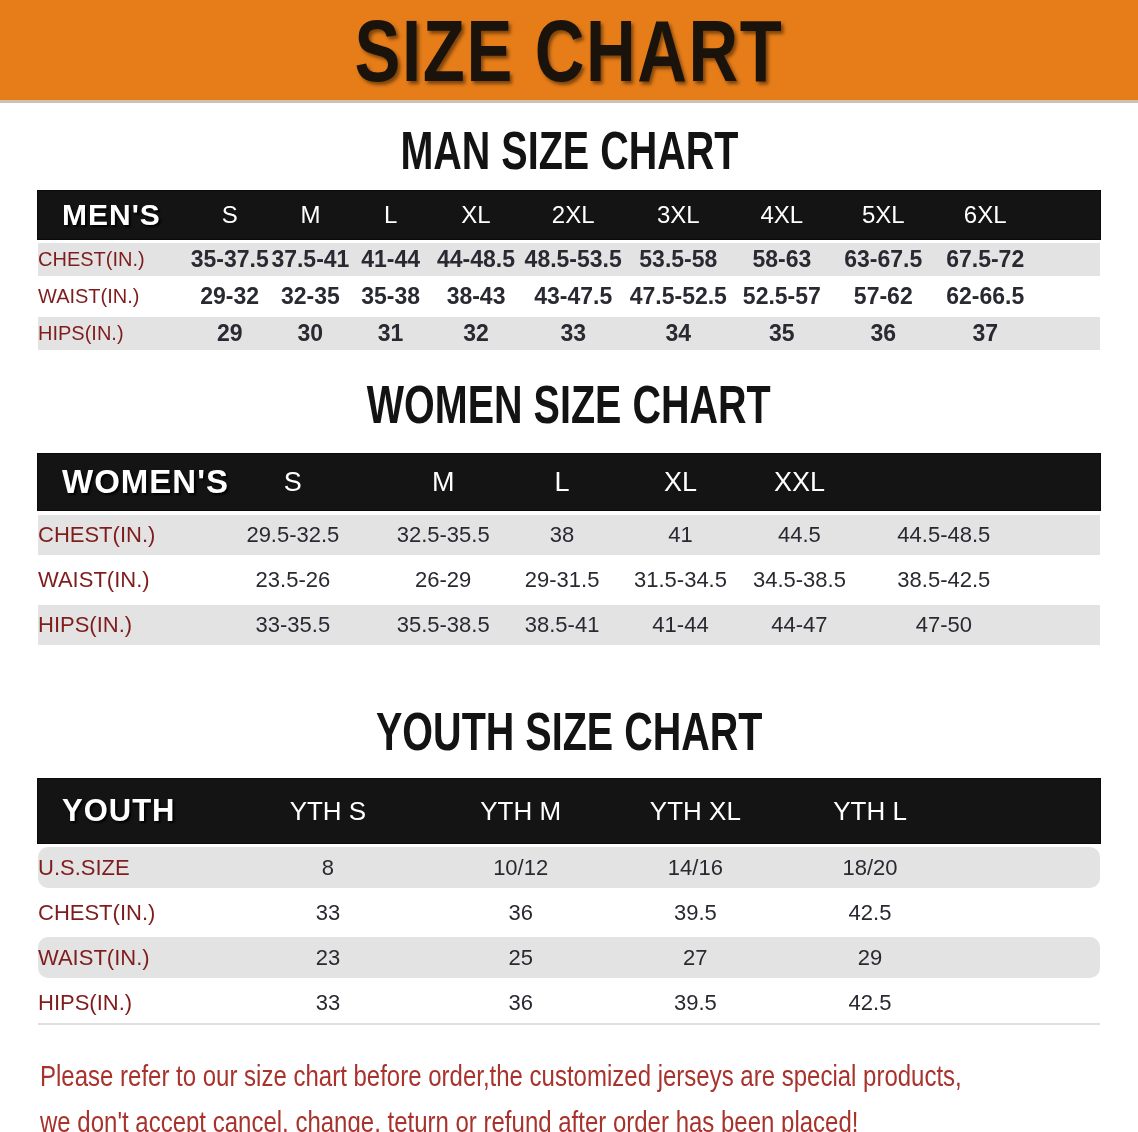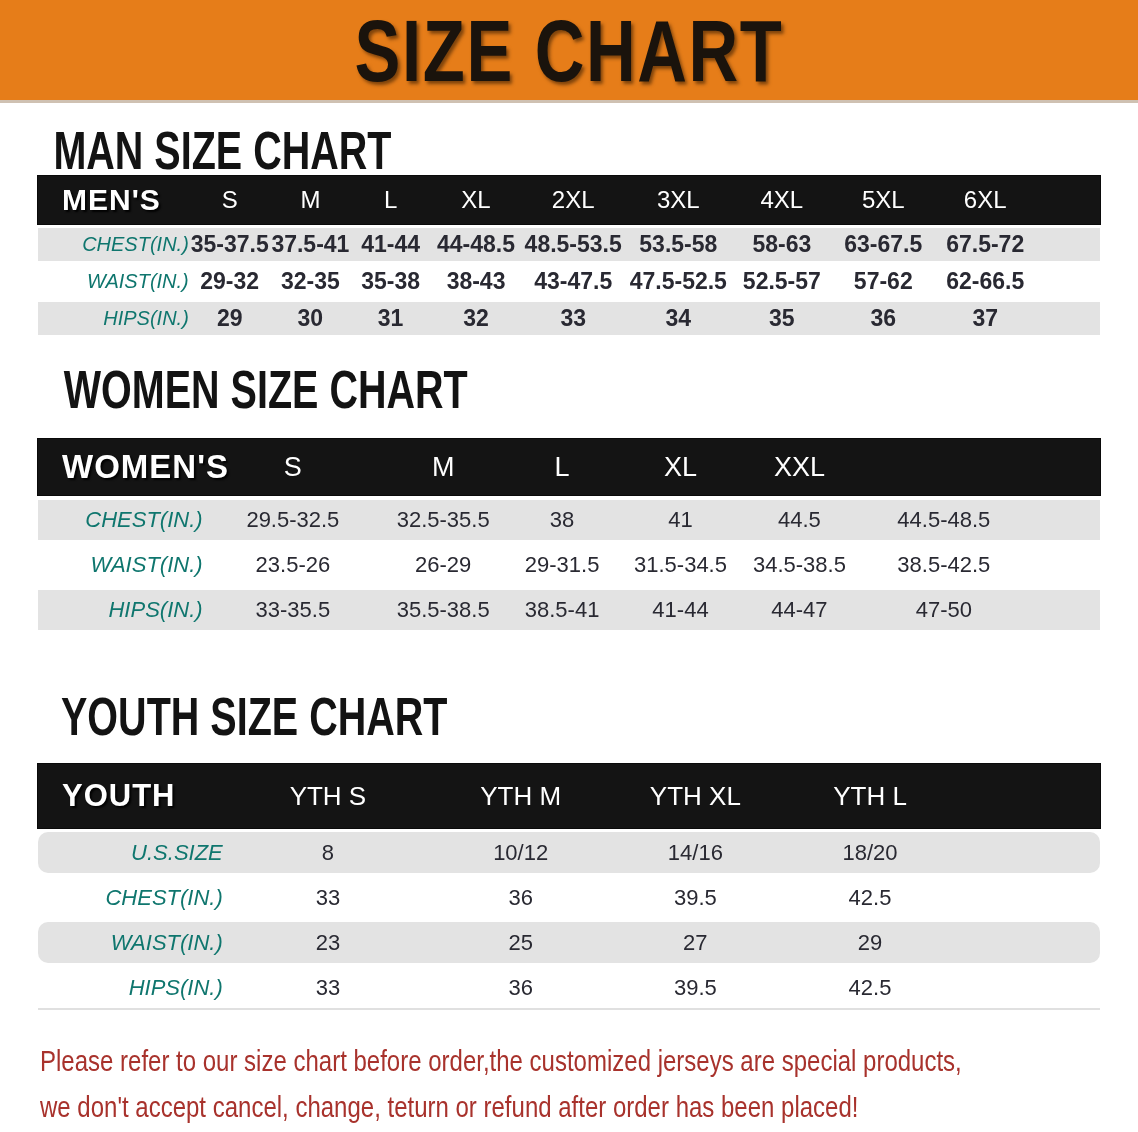--- a/index.html
+++ b/index.html
@@ -12,30 +12,30 @@
     width:1138px;height:103px;background:#e67d19;border-bottom:3px solid #cfc1b2;
     display:flex;align-items:center;justify-content:center;box-sizing:border-box;
   }
   .banner-title{
     font-size:86px;font-weight:bold;color:#1a130c;letter-spacing:2px;white-space:nowrap;
     transform:scale(0.80,1.02);transform-origin:center;
     text-shadow:3px 3px 4px rgba(40,20,0,0.55);
   }
   
   .section-heading{
-    font-size:52px;font-weight:bold;color:#131313;line-height:52px;
+    text-align:center;font-size:52px;font-weight:bold;color:#131313;line-height:52px;
     white-space:nowrap;
   }
   .section-heading>span{display:inline-block;transform:scale(0.76,1.04);transform-origin:center;}
   .heading-men{margin-top:21px;}
   .heading-women{margin-top:28px;}
   .heading-youth{margin-top:60px;}
   
   .sizetable{width:1062px;margin-left:38px;}
-  .t-men{}
+  .t-men{margin-top:15px;}
   .t-women{margin-top:24px;}
   .t-youth{margin-top:22px;border-bottom:2px solid #e0e0e0;}
   .thead{
     background:#141414;color:#ffffff;display:grid;align-items:center;
     box-shadow:0 0 0 1px #0a0a0a;
   }
   .t-men .thead{height:48px;}
   .t-women .thead{height:56px;}
   .t-youth .thead{height:64px;}
   .corner-label{
@@ -48,21 +48,21 @@
   .col-head{text-align:center;white-space:nowrap;}
   .t-men .col-head{font-size:24px;}
   .t-women .col-head{font-size:27px;}
   .t-youth .col-head{font-size:26px;}
   .row{display:grid;align-items:center;}
   .t-men .row{height:33px;margin-top:4px;}
   .t-women .row{height:40px;margin-top:5px;}
   .t-youth .row{height:41px;margin-top:4px;border-radius:10px;}
   .row.gray{background:#e3e3e3;}
   .row.white{background:#ffffff;}
-  .row-label{text-align:right;color:#0f766e;white-space:nowrap;font-style:italic;}
+  .row-label{text-align:left;color:#7f1d1d;white-space:nowrap;}
   .t-men .row-label{font-size:20px;}
   .t-women .row-label{font-size:22px;}
   .t-youth .row-label{font-size:22px;}
   .cell{text-align:center;color:#292932;white-space:nowrap;}
   .t-men .cell{font-size:23px;font-weight:bold;}
   .t-women .cell{font-size:22px;}
   .t-youth .cell{font-size:22px;}
   
   .grid-men{grid-template-columns:14.2% 7.7% 7.5% 7.6% 8.5% 9.8% 10% 9.5% 9.6% 9.6%;}
   .grid-women{grid-template-columns:15.5% 17% 11.3% 11.1% 11.2% 11.2% 16%;}

